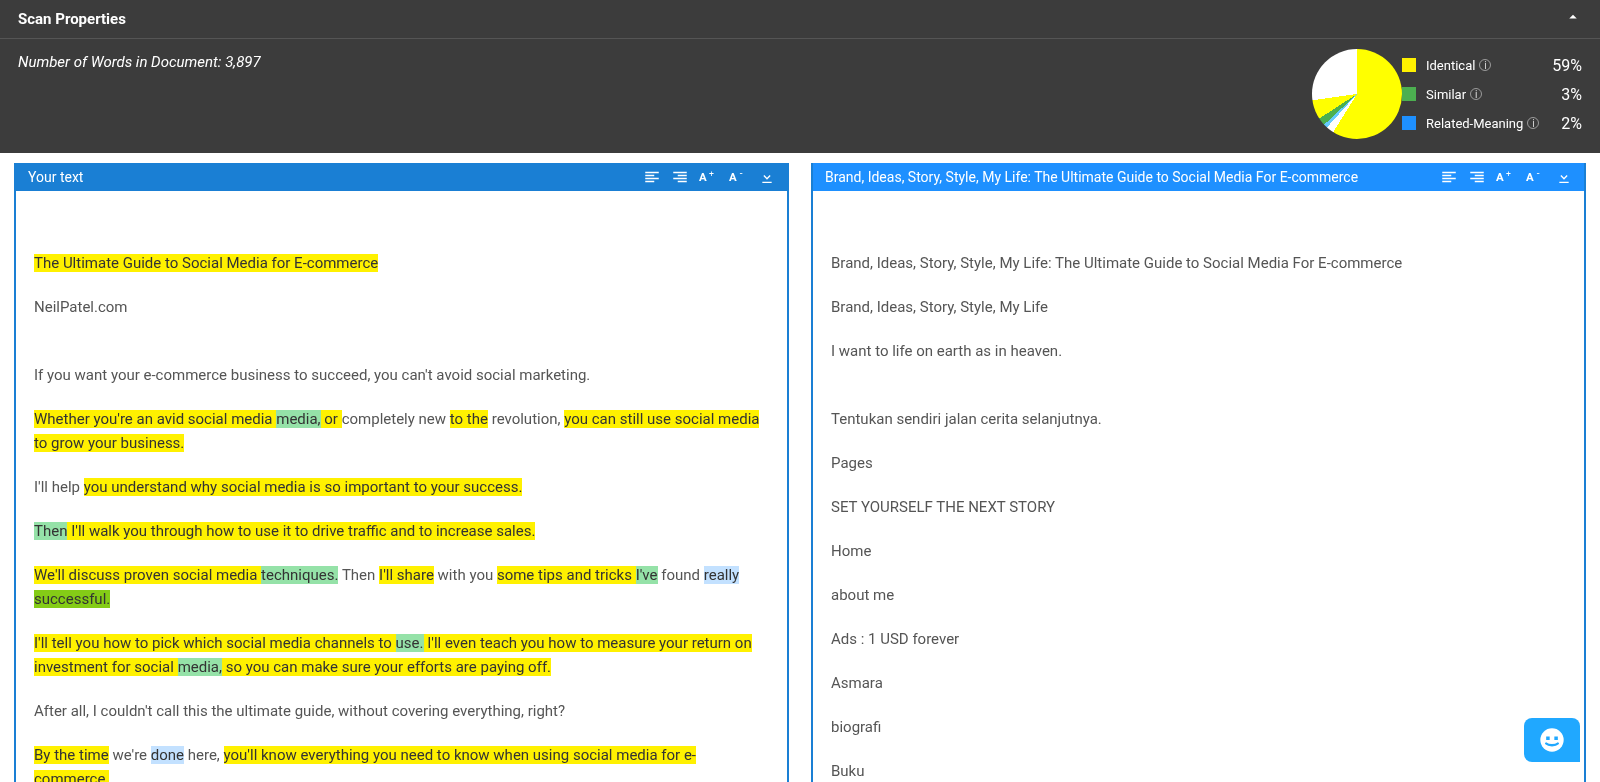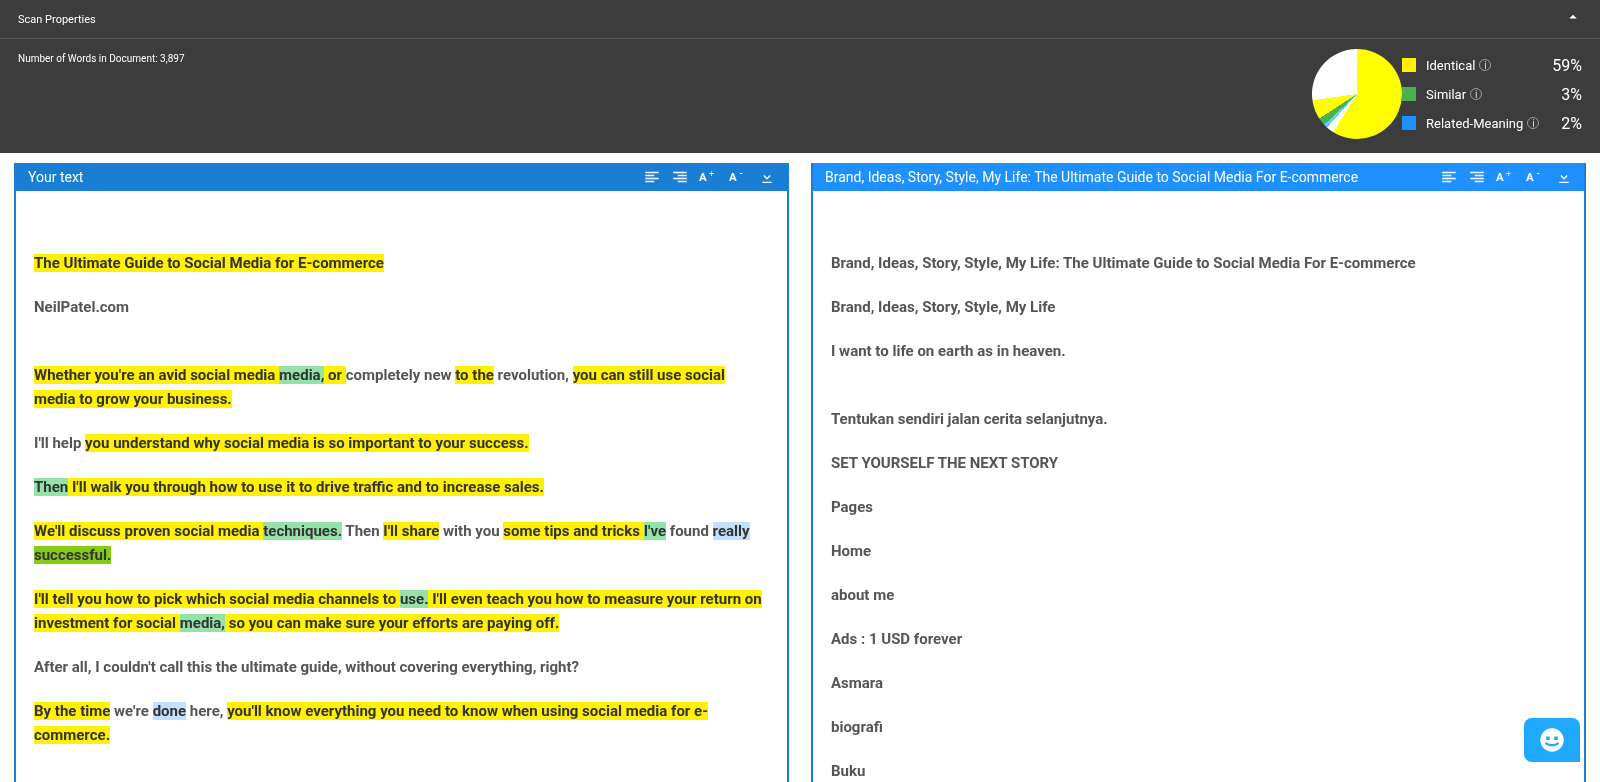--- a/index.html
+++ b/index.html
@@ -1,42 +1,42 @@
 <!DOCTYPE html>
 <html><head>
 <meta charset="utf-8">
 <style>
 * { margin: 0; padding: 0; box-sizing: border-box; }
 body { font-family: "Segoe UI", Roboto, Arial, sans-serif; background: #ffffff; width: 1600px; height: 782px; overflow: hidden; font-size: 15px; color: #333; }
 
 .props-panel { background: #3c3c3c; color: #fff; }
 .props-header { display: flex; justify-content: space-between; align-items: center; padding: 8px 18px; border-bottom: 1px solid #555; }
-.props-header h2 { font-size: 11px; font-weight: 400; }
+.props-header h2 { font-size: 15px; font-weight: 700; }
 .props-body { display: flex; align-items: flex-start; padding: 10px 18px 14px; }
-.props-left { flex: 1; font-size: 10px; padding-top: 4px; }
+.props-left { flex: 1; font-size: 15px; padding-top: 4px; font-style: italic; }
 .props-right { display: flex; align-items: center; }
 .pie { width: 90px; height: 90px; border-radius: 50%; background: conic-gradient(yellow 0deg 212deg, #fff 212deg 222deg, #6cf 222deg 227deg, #4caf50 227deg 237deg, yellow 237deg 262deg, #fff 262deg 360deg); position: relative; }
 .legend { display: flex; flex-direction: column; gap: 10px; font-size: 13px; }
 .legend-row { display: flex; align-items: center; gap: 10px; width: 180px; }
 .lbox { width: 14px; height: 14px; display: inline-block; }
 .legend-label { flex: 1; display: flex; align-items: center; gap: 4px; }
 .legend-val { font-size: 16px; }
 .info-icon { font-size: 10px; opacity: .8; border: 1px solid rgba(255,255,255,.6); border-radius: 50%; width: 12px; height: 12px; display: inline-flex; align-items: center; justify-content: center; }
 
 .panes { display: flex; gap: 22px; padding: 10px 14px 0; }
 .pane { flex: 1; display: flex; flex-direction: column; border: 2px solid #1a7fd4; border-top: 0; background: #fff; height: 682px; gap: 36px; }
 .pane-header { background: #1a7fd4; color: #fff; display: flex; align-items: center; padding: 5px 12px; font-size: 14px; }
 .pane.right .pane-header { background: #1e90ff; }
 .pane-title { flex: 1; white-space: nowrap; overflow: hidden; text-overflow: ellipsis; }
 .pane-tools { display: flex; gap: 10px; align-items: center; }
 .tool { cursor: pointer; display: inline-flex; align-items: center; }
 .tool svg { fill: #fff; }
 
 .pane-body { padding: 24px 18px; overflow: hidden; font-size: 15px; line-height: 1.6; color: #555; }
-.pane-body p { margin: 0 0 20px; font-weight: bold; }
+.pane-body p { margin: 0 0 20px; }
 
 
 .hl-i { background: #fff100; color: #333; }
 .hl-s { background: #95e2a8; color: #333; }
 .hl-s2 { background: #84cc16; color: #333; }
 .hl-r { background: #c3e1ff; color: #333; text-align: right; }
 
 .chat-widget { position: fixed; right: 20px; bottom: 20px; width: 56px; height: 44px; background: #20a8ff; border-radius: 8px 8px 0 8px; display: flex; align-items: center; justify-content: center; cursor: pointer; }
 .chat-widget svg { fill: #fff; }
 
@@ -111,20 +111,21 @@
             <svg width="16" height="16" viewBox="0 0 24 24">
               <path d="M12 3v10l4-4 1.4 1.4L12 16l-5.4-5.6L8 9l4 4V3h0zM5 19h14v2H5z"></path>
             </svg>
           </span>
       </div>
     </div>
     <div class="pane-body" id="left-body">
         <p><span class="hl-i">The Ultimate Guide to Social Media for E-commerce</span></p>
         <p><span>NeilPatel.com</span></p>
         <p style="margin: 0px;">&nbsp;</p>
+        <p><span>If you want your e-commerce business to succeed, you can't avoid social marketing.</span></p>
         <p><span class="hl-i">Whether you're an avid social media </span><span class="hl-s">media,</span><span class="hl-i"> or </span><span>completely new </span><span class="hl-i">to the</span><span> revolution, </span><span class="hl-i">you can still use social media to grow your business.</span></p>
         <p><span>I'll help </span><span class="hl-i">you understand why social media is so important to your success.</span></p>
         <p><span class="hl-s">Then</span><span class="hl-i"> I'll walk you through how to use it to drive traffic and to increase sales.</span></p>
         <p><span class="hl-i">We'll discuss proven social media </span><span class="hl-s">techniques.</span><span> Then </span><span class="hl-i">I'll share</span><span> with you </span><span class="hl-i">some tips and tricks </span><span class="hl-s">I've</span><span> found </span><span class="hl-r">really</span><span> </span><span class="hl-s2">successful.</span></p>
         <p><span class="hl-i">I'll tell you how to pick which social media channels to </span><span class="hl-s">use.</span><span class="hl-i"> I'll even teach you how to measure your return on investment for social </span><span class="hl-s">media,</span><span class="hl-i"> so you can make sure your efforts are paying off.</span></p>
         <p><span>After all, I couldn't call this the ultimate guide, without covering everything, right?</span></p>
         <p><span class="hl-i">By the time</span><span> we're </span><span class="hl-r">done</span><span> here, </span><span class="hl-i">you'll know everything you need to know when using social media for e-commerce.</span></p>
       </div>
   </div>
 
@@ -160,22 +161,22 @@
             </svg>
           </span>
       </div>
     </div>
     <div class="pane-body" id="right-body">
         <p>Brand, Ideas, Story, Style, My Life: The Ultimate Guide to Social Media For E-commerce</p>
         <p>Brand, Ideas, Story, Style, My Life</p>
         <p>I want to life on earth as in heaven.</p>
         <p style="margin: 0px;">&nbsp;</p>
         <p>Tentukan sendiri jalan cerita selanjutnya.</p>
+        <p>Pages</p>
         <p>SET YOURSELF THE NEXT STORY</p>
-        <p>Pages</p>
         <p>Home</p>
         <p>about me</p>
         <p>Ads : 1 USD forever</p>
         <p>Asmara</p>
         <p>biografi</p>
         <p>Buku</p>
         <p>Buku Pintar.</p>
       </div>
   </div>
 

